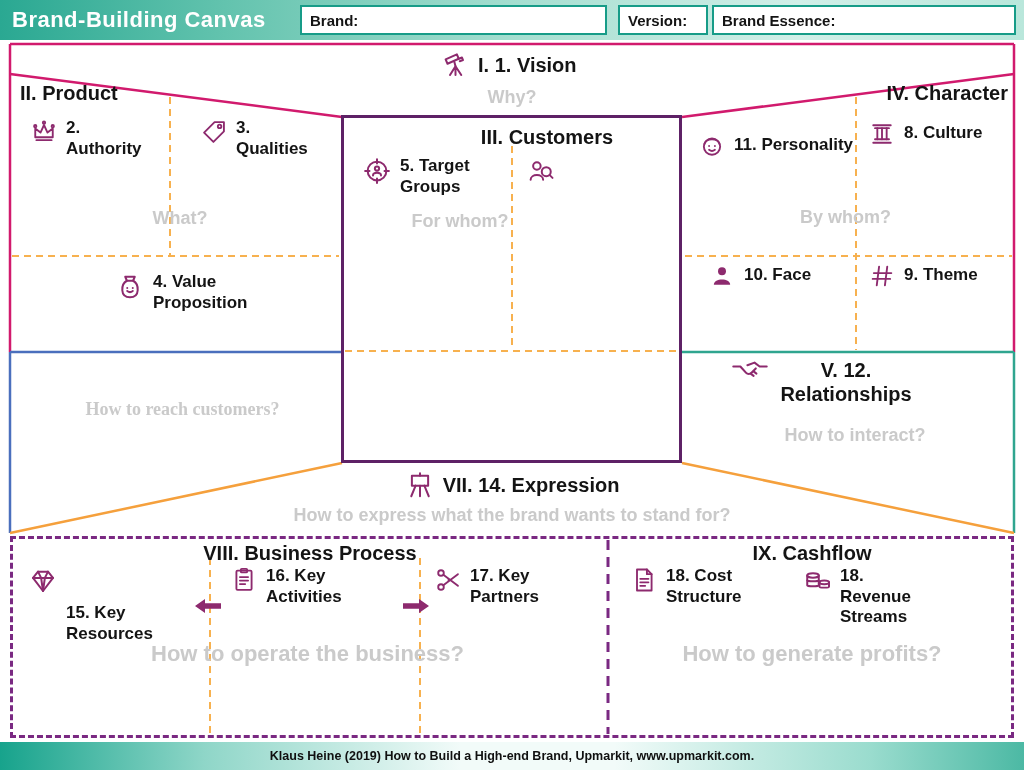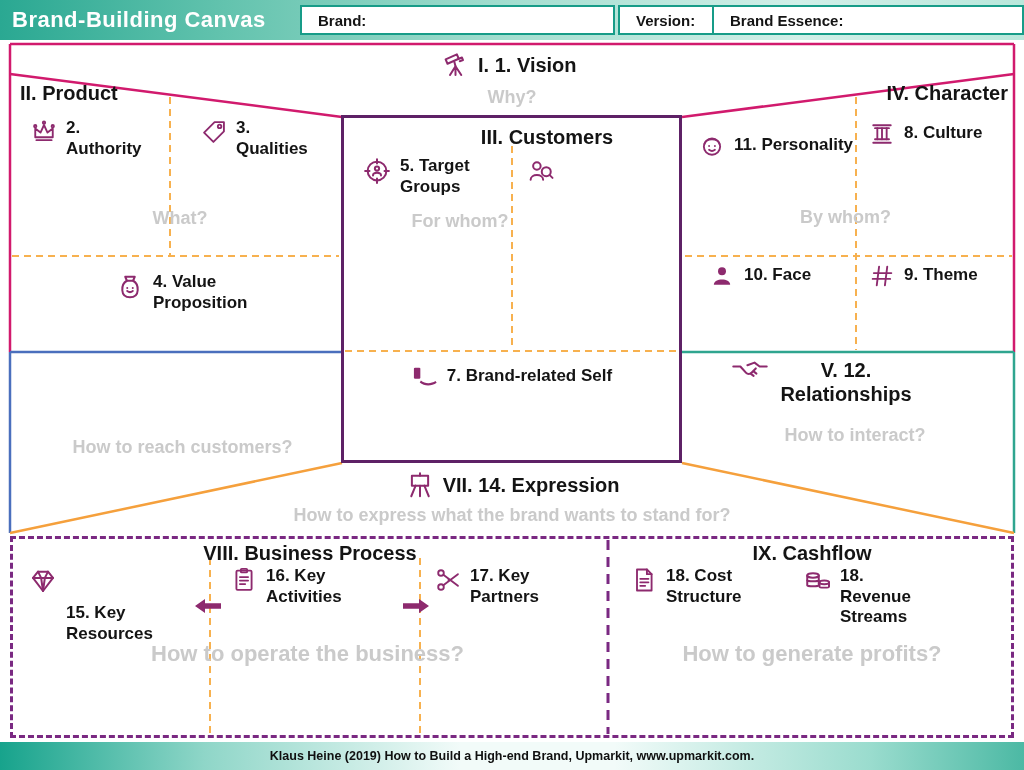--- a/index.html
+++ b/index.html
@@ -4,21 +4,21 @@
 <style>
   html,body{margin:0;padding:0;background:#fff;}
   .canvas{position:relative;width:1024px;height:770px;background:#fff;overflow:hidden;
           font-family:"Liberation Sans",sans-serif;color:#141414;}
 
   
   .header{position:absolute;left:0;top:0;width:1024px;height:40px;
     background:linear-gradient(90deg,var(--teal,#2aa892) 0%,#63c3ae 22%,#a5ded0 50%,#d2efe8 78%,#b9e7db 100%);}
   .header-title{position:absolute;left:12px;top:0;line-height:40px;font-size:22px;font-weight:bold;color:#fff;letter-spacing:.5px;}
   .field{position:absolute;top:5px;height:26px;background:#fff;border:2px solid var(--teal_border,#179c88);
-    display:flex;align-items:center;padding-left:16px;font-weight:bold;font-size:15px;color:#141414;}
+    display:flex;align-items:center;padding-left:8px;font-weight:bold;font-size:15px;color:#141414;}
   #field-brand{left:300px;width:295px;}
   #field-version{left:618px;width:78px;}
   #field-essence{left:712px;width:292px;}
 
   
   .lines{position:absolute;left:0;top:0;z-index:0;}
   .lines line{fill:none;}
   .l-pink{stroke:var(--pink,#d11a6d);stroke-width:2.5;}
   .l-blue{stroke:var(--blue,#4a6fbd);stroke-width:2.5;}
   .l-green{stroke:var(--green,#2fa58f);stroke-width:2.5;}
@@ -161,29 +161,20 @@
     <span class="icon">
       <svg class="ic" width="30" height="30" viewBox="0 0 24 24">
         <circle cx="9.5" cy="8" r="3"></circle>
           <path d="M4.5 19 C4.5 14 14.5 14 14.5 19"></path>
         <circle cx="17" cy="12.5" r="3.6"></circle>
           <path d="M19.6 15.1 L22 17.5"></path>
       </svg>
     </span>
   </div>
   <div class="q" style="left:360px;top:210px;width:200px;">For whom?</div>
-  <div class="item" style="left:341px;top:363px;width:341px;justify-content:center;">
-    <span class="icon">
-      <svg class="ic" width="28" height="28" viewBox="0 0 24 24">
-        <rect class="f" x="2.5" y="4" width="5.5" height="9.5" rx="1"></rect>
-        <path class="f" d="M8.5 15 C12 18 17 18 21 15.5 L22 17 C17.5 20 11.5 20 7.5 16.8 Z"></path>
-      </svg>
-    </span>
-    <span class="lbl" style="white-space:nowrap;line-height:26px;">7. Brand-related Self</span>
-  </div>
 
   <div class="sec-title" style="right:16px;left:auto;top:82px;">IV. Character</div>
   <div class="item" style="left:698px;top:132px;">
     <span class="icon">
       <svg class="ic" width="28" height="28" viewBox="0 0 24 24">
         <circle cx="12" cy="12.5" r="7"></circle>
           <path d="M5.5 10.5 C7 5 17 5 18.5 10.5"></path>
         <circle class="f" cx="9.5" cy="12" r="0.8"></circle>
           <circle class="f" cx="14.5" cy="12" r="0.8"></circle>
         <path d="M9.5 15.3 Q12 17.2 14.5 15.3"></path>
@@ -213,21 +204,21 @@
   </div>
   <div class="item" style="left:868px;top:262px;">
     <span class="icon">
       <svg class="ic" width="28" height="28" viewBox="0 0 24 24">
         <path d="M9.5 4 L7.5 20 M16.5 4 L14.5 20 M5 9.5 H20 M4 14.5 H19"></path>
       </svg>
     </span>
     <span class="lbl" style="white-space:nowrap;line-height:26px;">9. Theme</span>
   </div>
 
-  <div class="q" style="left:15px;top:436px;width:335px;">How to reach customers?</div>
+  <div class="q" style="left:15px;top:398px;width:335px;font-family:Liberation Serif, serif;">How to reach customers?</div>
 
   <div class="item" style="left:732px;top:358px;">
     <span class="icon">
       <svg class="ic" width="36" height="26" viewBox="0 0 28 20">
         <path d="M1 6.5 H6.5 L11 11.5 C12 12.6 14 12.6 15 11.5 L18.5 8"></path>
         <path d="M27 6.5 H21.5 L17.5 3.5 L12 5.5"></path>
         <path d="M14.5 12 L16.8 13.8 M16.8 10.3 L19 12"></path>
       </svg>
     </span>
     <span class="lbl" style="width:140px;text-align:center;font-size:20px;">V. 12. Relationships</span>

